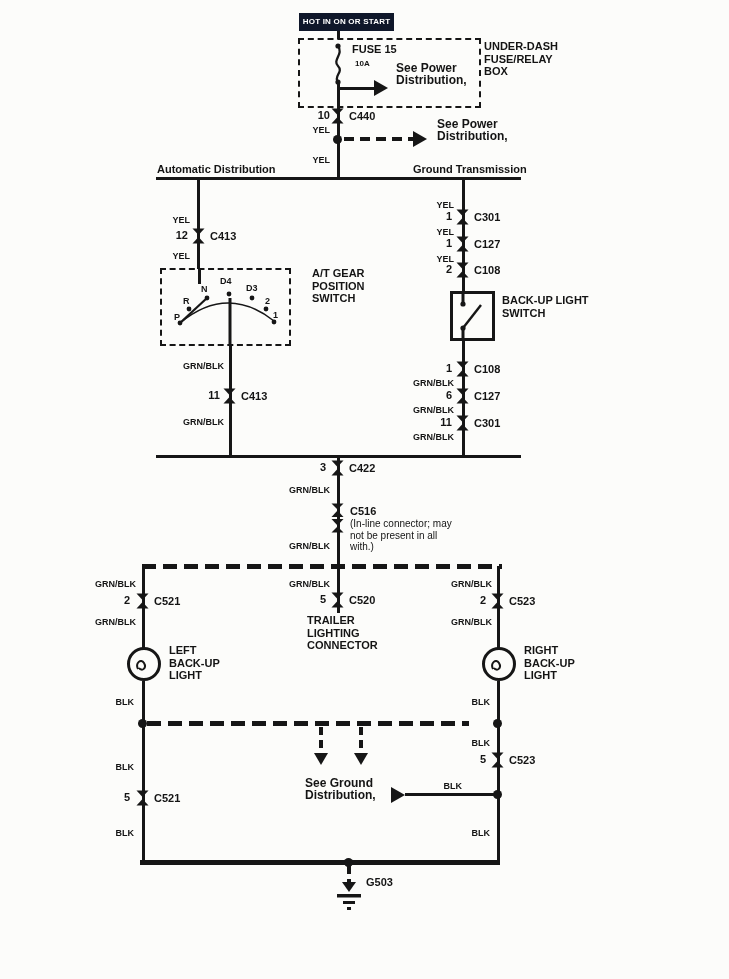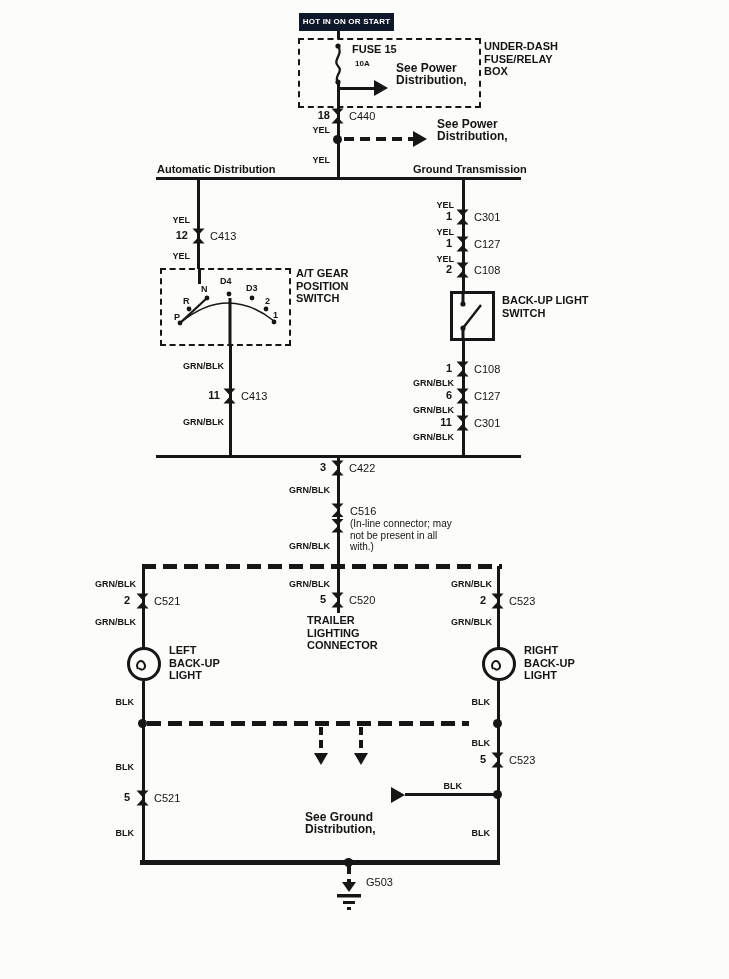--- a/index.html
+++ b/index.html
@@ -11,21 +11,21 @@
           background:repeating-linear-gradient(90deg,#161616 0px,#161616 14px,transparent 14px,transparent 21px); }
   .dashh2{ position:absolute; height:4px;
           background:repeating-linear-gradient(90deg,#161616 0px,#161616 10px,transparent 10px,transparent 16px); }
   .dashv{ position:absolute; width:4px;
           background:repeating-linear-gradient(180deg,#161616 0px,#161616 8px,transparent 8px,transparent 13px); }
   .dot  { position:absolute; width:9px; height:9px; border-radius:50%; background:#161616; }
   .lbl  { position:absolute; font-weight:bold; font-size:11px; line-height:12.5px; white-space:nowrap; }
   .lblw { white-space:normal; }
   .wcl  { position:absolute; font-weight:bold; font-size:9px; line-height:10px; text-align:right; white-space:nowrap; }
   .pin  { position:absolute; font-weight:bold; font-size:11px; line-height:12px; text-align:right; }
-  .cname{ position:absolute; font-weight:normal; font-size:11px; line-height:12px; white-space:nowrap; }
+  .cname{ position:absolute; font-weight:bold; font-size:11px; line-height:12px; white-space:nowrap; }
   .note { position:absolute; font-weight:bold; font-size:12px; line-height:11.5px; }
   .note2{ position:absolute; font-weight:normal; font-size:10px; line-height:11.5px; }
   .title{ position:absolute; font-weight:bold; font-size:11px; white-space:nowrap; }
   .tri-r{ position:absolute; width:0; height:0; border-top:8px solid transparent;
           border-bottom:8px solid transparent; border-left:14px solid #161616; }
   .tri-d{ position:absolute; width:0; height:0; border-left:7px solid transparent;
           border-right:7px solid transparent; border-top:12px solid #161616; }
   .banner{ position:absolute; background:#0f172a; color:#ffffff; font-weight:bold; font-size:8px;
           text-align:center; line-height:18px; letter-spacing:0.2px; }
   .dbox { position:absolute; border:2px dashed #161616; }
@@ -50,21 +50,21 @@
   </svg>
   <div class="lbl" style="left:352px;top:43px">FUSE 15</div>
   <div class="lbl" style="left:355px;top:58px;font-size:8px">10A</div>
   <div class="note" style="left:396px;top:63px;width:82px">See Power Distribution,</div>
   <div class="wh" style="left:340px;top:87px;width:36px"></div>
   <div class="tri-r" style="left:374px;top:80px"></div>
   <div class="lbl lblw" style="left:484px;top:40px;width:92px">UNDER-DASH FUSE/RELAY BOX</div>
 
   <div class="wv" style="left:337px;top:84px;height:95px"></div>
 
-  <div class="pin" style="left:302px;top:109px;width:28px">18</div>
+  <div class="pin" style="left:302px;top:109px;width:28px">10</div>
   <svg style="left:331px;top:108px" width="13" height="16" viewBox="0 0 13 16">
     <path d="M0.5 0.5 H12.5 L6.5 7 Z" fill="#161616"></path>
       <path d="M0.5 15.5 H12.5 L6.5 9 Z" fill="#161616"></path>
   </svg>
   <div class="cname" style="left:349px;top:110px">C440</div>
 
   <div class="wcl" style="left:304px;top:125px;width:26px">YEL</div>
   <div class="dot" style="left:333px;top:135px"></div>
   <div class="dashh2" style="left:344px;top:137px;width:70px"></div>
   <div class="tri-r" style="left:413px;top:131px"></div>
@@ -101,21 +101,21 @@
     <line x1="20" y1="55" x2="47" y2="30" stroke="#161616" stroke-width="2.2"></line>
     <line x1="70" y1="30" x2="70" y2="78" stroke="#161616" stroke-width="3"></line>
   </svg>
   <div class="gear" style="left:174px;top:313px">P</div>
   <div class="gear" style="left:183px;top:297px">R</div>
   <div class="gear" style="left:201px;top:285px">N</div>
   <div class="gear" style="left:220px;top:277px">D4</div>
   <div class="gear" style="left:246px;top:284px">D3</div>
   <div class="gear" style="left:265px;top:297px">2</div>
   <div class="gear" style="left:273px;top:311px">1</div>
-  <div class="lbl lblw" style="left:296px;top:267px;width:82px">A/T GEAR POSITION SWITCH</div>
+  <div class="lbl lblw" style="left:312px;top:267px;width:82px">A/T GEAR POSITION SWITCH</div>
 
   <div class="wv" style="left:229px;top:346px;height:111px"></div>
   <div class="wcl" style="left:176px;top:361px;width:48px">GRN/BLK</div>
   <div class="pin" style="left:192px;top:389px;width:28px">11</div>
   <svg style="left:223px;top:388px" width="13" height="16" viewBox="0 0 13 16">
     <path d="M0.5 0.5 H12.5 L6.5 7 Z" fill="#161616"></path>
       <path d="M0.5 15.5 H12.5 L6.5 9 Z" fill="#161616"></path>
   </svg>
   <div class="cname" style="left:241px;top:390px">C413</div>
   <div class="wcl" style="left:176px;top:417px;width:48px">GRN/BLK</div>
@@ -225,21 +225,21 @@
   <div class="lbl lblw" style="left:169px;top:644px;width:64px">LEFT BACK-UP LIGHT</div>
 
   <div class="wv" style="left:142px;top:681px;height:182px"></div>
   <div class="wcl" style="left:104px;top:697px;width:30px">BLK</div>
   <div class="dot" style="left:138px;top:719px"></div>
   <div class="dashh" style="left:147px;top:721px;width:322px"></div>
   <div class="dashv" style="left:319px;top:727px;height:27px"></div>
   <div class="tri-d" style="left:314px;top:753px"></div>
   <div class="dashv" style="left:359px;top:727px;height:27px"></div>
   <div class="tri-d" style="left:354px;top:753px"></div>
-  <div class="note" style="left:305px;top:812px;width:88px">See Ground Distribution,</div>
+  <div class="note" style="left:305px;top:778px;width:88px">See Ground Distribution,</div>
 
   <div class="wcl" style="left:104px;top:762px;width:30px">BLK</div>
   <div class="pin" style="left:102px;top:791px;width:28px">5</div>
   <svg style="left:136px;top:790px" width="13" height="16" viewBox="0 0 13 16">
     <path d="M0.5 0.5 H12.5 L6.5 7 Z" fill="#161616"></path>
       <path d="M0.5 15.5 H12.5 L6.5 9 Z" fill="#161616"></path>
   </svg>
   <div class="cname" style="left:154px;top:792px">C521</div>
   <div class="wcl" style="left:104px;top:828px;width:30px">BLK</div>
 

